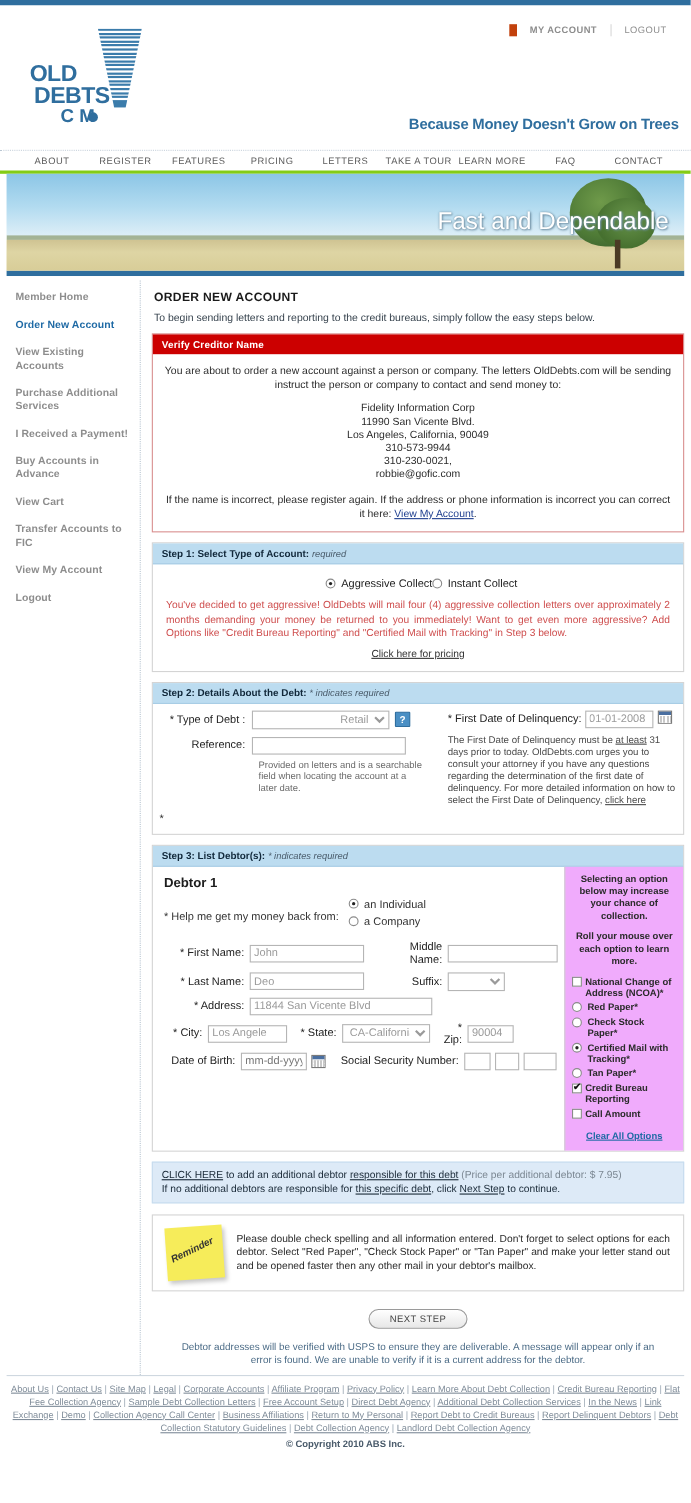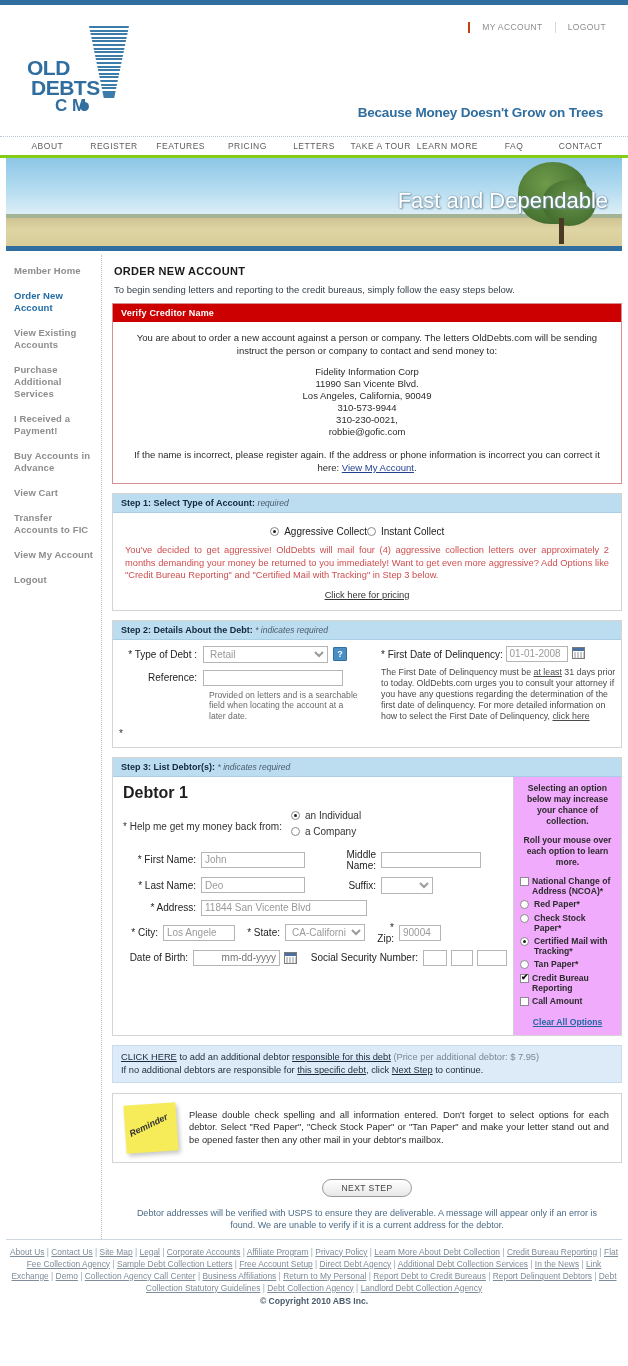--- a/index.html
+++ b/index.html
@@ -19,36 +19,36 @@
   .topbar2 { height:3px; background:#ffffff; }
 
   
   .header { position:relative; height:128px; background:#fff; }
   .topnav { position:absolute; right:10px; top:14px; display:flex; align-items:center; gap:0; }
   .topnav a {
     color:#8d8d8d; font-size:8.5px; letter-spacing:.4px;
     text-decoration:none; padding:0 12px; border-left:1px solid #d8d8d8;
     line-height:11px; font-family:"Liberation Sans", sans-serif;
   }
-  .topnav a:first-child { border-left:2px solid #c2410c; }
+  .topnav a:first-child { border-left:7px solid #c2410c;font-weight:bold; }
 
   .logo { position:absolute; left:27px; top:18px; width:115px; height:98px; }
   .logo .funnelbox { position:absolute; left:62px; top:0; width:40px; height:72px; background:#3b7cab;
       clip-path: polygon(0% 0%, 100% 0%, 63% 100%, 37% 100%); }
   .logo .lines { position:absolute; left:62px; top:0; width:40px; height:64px; }
   .logo .lines i { position:absolute; left:0; width:100%; height:1.6px; background:#ffffff; display:block; }
   .logo .txt { position:absolute; left:0; top:32px; font-weight:bold; color:#2f6e9e;
       font-size:21px; line-height:20px; letter-spacing:-0.5px; font-family:"Liberation Sans", sans-serif; }
   .logo .txt2 { position:absolute; left:4px; top:52px; font-weight:bold; color:#2f6e9e;
       font-size:21px; line-height:20px; letter-spacing:-0.5px; }
   .logo .txt3 { position:absolute; left:28px; top:72px; font-weight:bold; color:#2f6e9e;
       font-size:17px; line-height:16px; letter-spacing:0px; }
   .logo .dot { position:absolute; left:53px; top:76px; width:9px; height:9px; border-radius:50%; background:#2f6e9e; }
 
-  .tagline { position:absolute; right:25px; bottom:16px; color:#2f6e9e;
+  .tagline { position:absolute; right:11px; bottom:16px; color:#2f6e9e;
       font-size:13.5px; font-weight:bold; letter-spacing:-.2px; }
 
   
   .mainnav { height:22px; border-top:1px dotted #b9c6d2; border-bottom:3px solid #84cc16;
      display:flex; align-items:center; padding:0 14px; background:#fff; }
   .mainnav a { flex:1; text-align:center; color:#5c5c5c; font-size:8.5px; letter-spacing:.5px;
      text-decoration:none; font-weight:normal; }
 
   
   .hero { position:relative; height:88px; margin:0 6px; overflow:hidden;
@@ -110,21 +110,21 @@
   
   .s2 { display:flex; padding:6px 4px 2px; }
   .s2 .left { width:258px; }
   .s2 .right { flex:1; padding-left:6px; }
   .frow { display:flex; align-items:center; margin-bottom:7px; font-size:10px; color:#222; }
   .flabel { width:86px; text-align:right; padding-right:6px; }
   input.t, select.t, textarea.t {
     font-family:"Liberation Sans", sans-serif; font-size:10px; color:#9a9a9a;
     border:1px solid #b5b5b5; background:#fff; padding:2px 3px; height:16px;
   }
-  select.t { height:17px; padding:0 2px; }
+  select.t { height:17px; padding:0 2px;text-align:right; }
   .helpbtn { width:14px; height:14px; background:#4a8fc4; color:#fff; font-size:9px; font-weight:bold;
      border:1px solid #2f6e9e; text-align:center; line-height:13px; margin-left:5px; border-radius:1px; }
   .hint { font-size:8.6px; color:#6a6a6a; line-height:10.5px; margin:-3px 0 0 92px; width:150px; }
   .s2 .right .rlabel { font-size:10px; color:#222; }
   .cal { display:inline-block; width:13px; height:12px; border:1px solid #7a7a7a; background:#fff;
      vertical-align:-2px; margin-left:4px; position:relative; }
   .cal::before { content:""; position:absolute; left:0; right:0; top:0; height:3px; background:#4a6fa0; }
   .cal::after { content:""; position:absolute; left:1px; top:4px; width:10px; height:6px;
      background:repeating-linear-gradient(to right,#c8c8c8 0 2px,#fff 2px 3px),
                 repeating-linear-gradient(to bottom,#c8c8c8 0 2px,#fff 2px 3px); }
@@ -132,21 +132,21 @@
   .rtext a { color:#4a4a4a; }
   .big-note { display:flex; padding:2px 6px 8px; }
   .big-note .star { width:10px; font-size:10px; padding-top:2px; }
   .big-note textarea { flex:1; height:34px; border:1px solid #b5b5b5; color:#8f8f8f;
      font-size:10px; font-family:"Liberation Sans", sans-serif; padding:3px 4px; resize:none; }
 
   
   .s3 { display:flex; }
   .s3 .formcol { flex:1; padding:7px 6px 8px 10px; }
   .s3 .optcol { width:108px; background:#f0abfc; border-left:1px solid #cfcfcf; padding:6px 6px 8px; }
-  .debtor-title { font-weight:bold; font-size:16px; color:#1d1d1d; margin-bottom:8px; }
+  .debtor-title { font-weight:bold; font-size:12px; color:#1d1d1d; margin-bottom:8px; }
   .r2 { display:flex; align-items:flex-start; font-size:10px; margin-bottom:7px; }
   .r2 .lbl { width:168px; text-align:left; padding-top:11px; }
   .r2 .opts div { margin-bottom:5px; }
   .fl { display:flex; align-items:center; margin-bottom:6px; font-size:10px; color:#222; }
   .fl .l { text-align:right; padding-right:5px; }
 
   .optcol .oh { font-size:8.6px; font-weight:bold; color:#2b2b2b; text-align:center; line-height:11px; margin-bottom:8px; }
   .optcol .orow { display:flex; align-items:flex-start; font-size:8.6px; font-weight:bold;
      color:#2b2b2b; margin-bottom:3px; line-height:10px; }
   .optcol .orow .bx { flex:0 0 12px; margin-top:1px; }
@@ -363,21 +363,21 @@
               <div class="l" style="width:40px">* City:</div>
               <input class="t" style="width: 72px;" value="Los Angele">
               <div class="l" style="width:50px;padding-left:8px">* State:</div>
               <select class="t" style="width:80px"><option>CA-California</option></select>
               <div class="l" style="width:34px;padding-left:8px">* Zip:</div>
               <input class="t" style="width: 42px;" value="90004">
             </div>
 
             <div class="fl">
               <div class="l" style="width:70px">Date of Birth:</div>
-              <input class="t" style="width: 87px; text-align: right;" placeholder="mm-dd-yyyy">
+              <input class="t" style="width: 60px; text-align: right;" placeholder="mm-dd-yyyy">
                 <span class="cal"></span>
               <div class="l" style="width:126px;padding-left:10px">Social Security Number:</div>
               <input class="t" style="width: 24px;" value="">
               <input class="t" style="width: 22px; margin-left: 4px;" value="">
               <input class="t" style="width: 30px; margin-left: 4px;" value="">
             </div>
           </div>
 
           <div class="optcol">
             <div class="oh">Selecting an option below may increase your chance of collection.</div>

